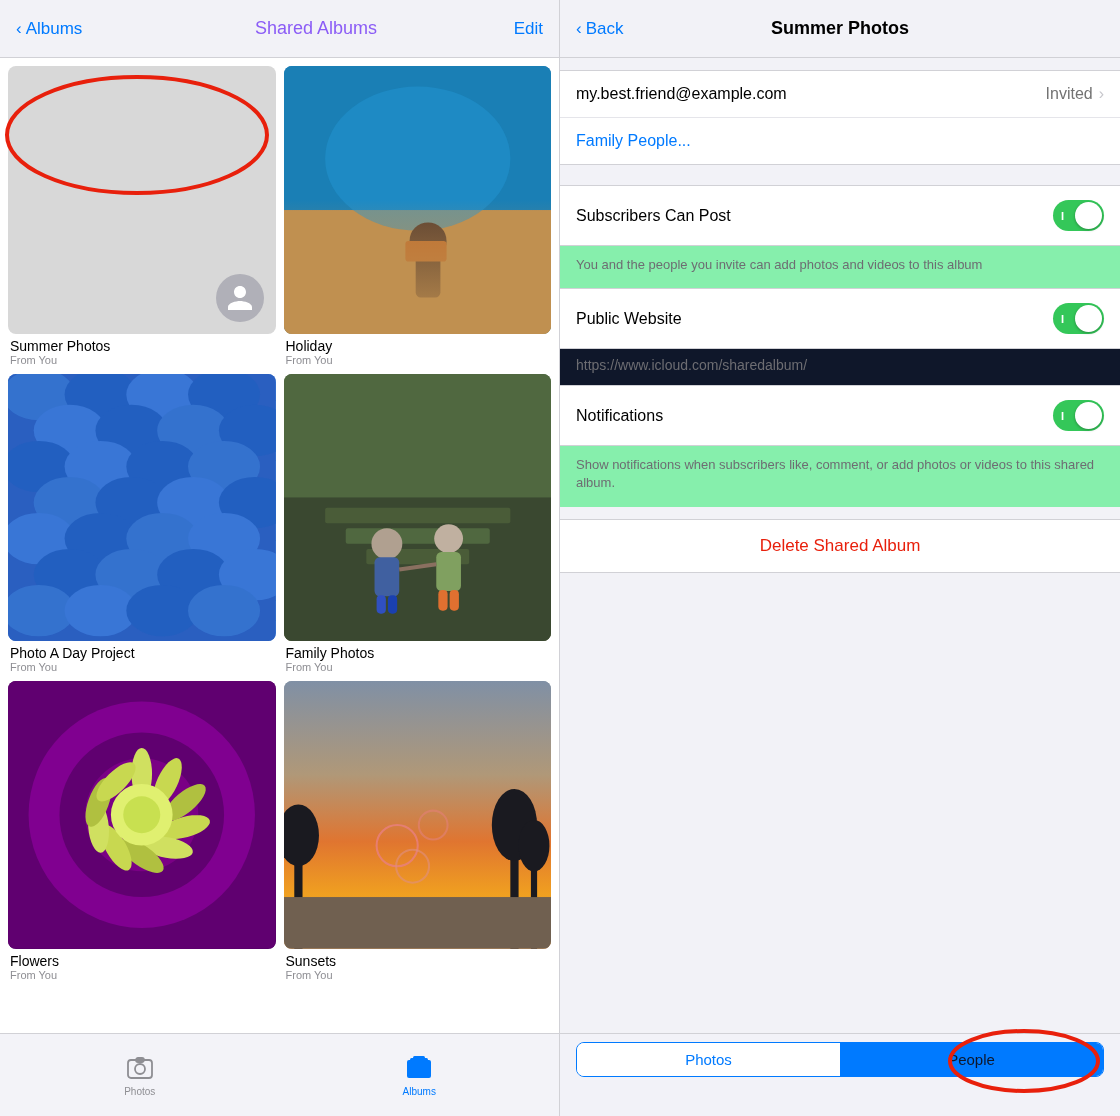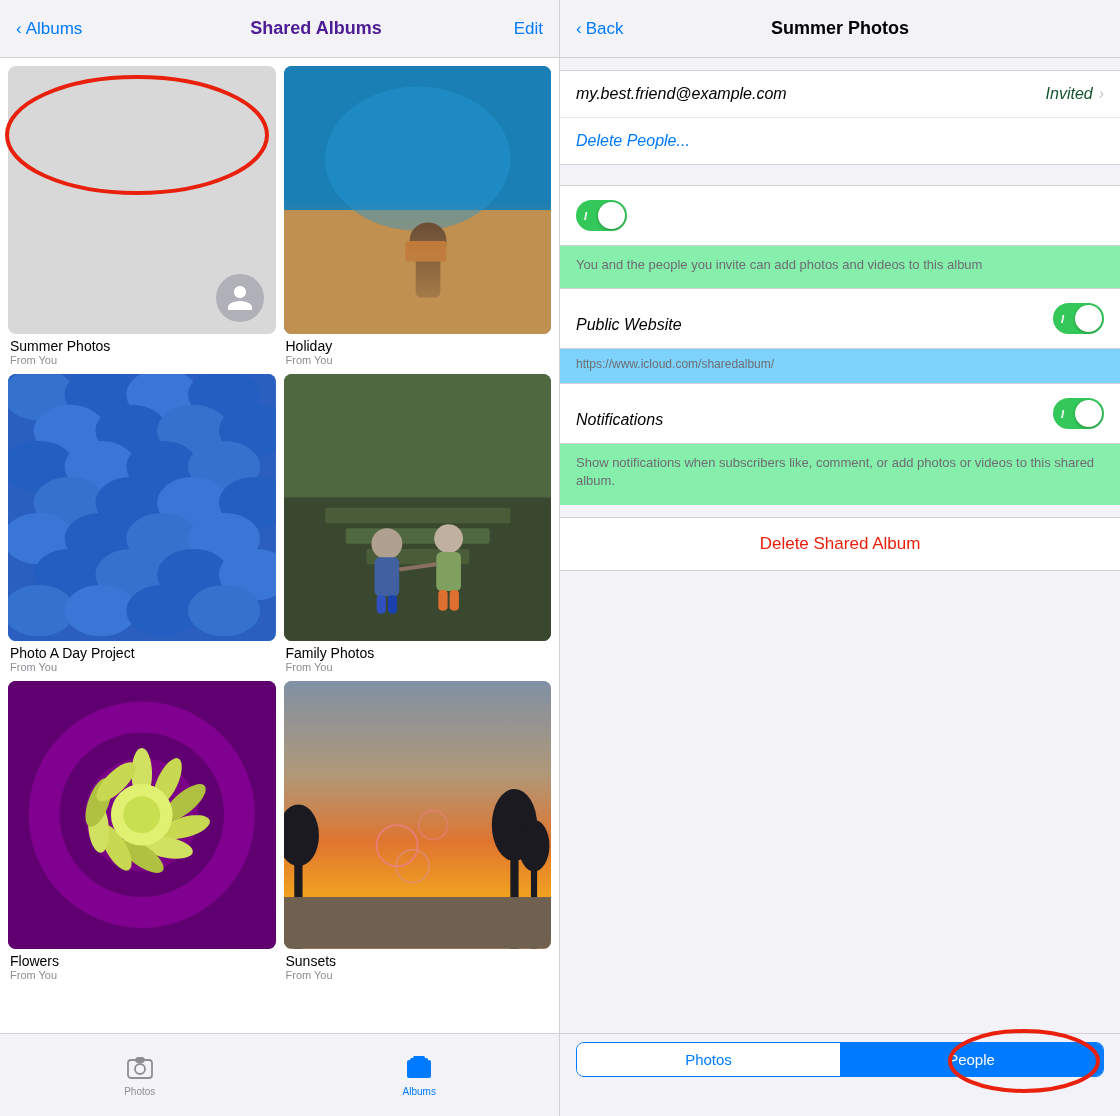--- a/index.html
+++ b/index.html
@@ -38,22 +38,22 @@
       color: #007aff;
       font-size: 17px;
       display: flex;
       align-items: center;
       gap: 4px;
       cursor: pointer;
     }
 
     .left-header .title {
       font-size: 18px;
-      font-weight: 700;
-      color: #4c1d95;
+      font-weight: 400;
+      color: #8b5cf6;
       margin-left: 36px;
     }
 
     .left-header .edit-btn {
       color: #007aff;
       font-size: 17px;
       cursor: pointer;
     }
 
     .albums-grid {
@@ -249,46 +249,45 @@
     }
 
     .section-card {
       background: #fff;
       border-top: 1px solid #d1d1d6;
       border-bottom: 1px solid #d1d1d6;
     }
 
     .row {
       display: flex;
-      align-items: flex-end;
+      align-items: center;
       padding: 14px 16px;
       border-bottom: 1px solid #e5e5ea;
       background: #fff;
-      font-style: italic;
     }
 
     .row:last-child {
       border-bottom: none;
     }
 
     .row-label {
       flex: 1;
       font-size: 16px;
       color: #000;
     }
 
     .row-email {
       font-size: 16px;
       color: #000;
       flex: 1;
     }
 
     .row-invited {
       font-size: 16px;
-      color: #14532d;
+      color: #737373;
       margin-right: 6px;
     }
 
     .row-chevron {
       color: #c7c7cc;
       font-size: 16px;
     }
 
     .invite-link {
       color: #007aff;
@@ -330,24 +329,24 @@
 
     .description-text {
       font-size: 13px;
       color: #6d6d72;
       padding: 10px 16px 14px;
       background: #86efac;
       line-height: 1.4;
     }
 
     .share-link-url {
-      font-size: 12px;
+      font-size: 14px;
       color: #6d6d72;
       padding: 8px 16px 12px;
-      background: #7dd3fc;
+      background: #0f172a;
     }
 
     .delete-btn {
       display: flex;
       align-items: center;
       justify-content: center;
       padding: 16px;
       background: #fff;
       border-top: 1px solid #d1d1d6;
       border-bottom: 1px solid #d1d1d6;
@@ -389,21 +388,21 @@
     .seg-btn {
       flex: 1;
       padding: 8px 0;
       text-align: center;
       font-size: 15px;
       cursor: pointer;
     }
 
     .seg-btn.active {
       background: #007aff;
-      color: #ffffff;
+      color: #0f172a;
     }
 
     .seg-btn.inactive {
       background: #fff;
       color: #007aff;
     }
   </style>
 </head>
 <body>
 
@@ -628,28 +627,29 @@
   <div class="right-content">
     <div class="section-gap" style="height:12px;"></div>
 
     <div class="section-card">
       <div class="row">
         <span class="row-email">my.best.friend@example.com</span>
         <span class="row-invited">Invited</span>
         <span class="row-chevron">›</span>
       </div>
       <div class="row">
-        <span class="invite-link">Delete People...</span>
+        <span class="invite-link">Family People...</span>
       </div>
     </div>
 
     <div class="section-gap"></div>
 
     <div class="section-card">
       <div class="row">
+        <span class="row-label">Subscribers Can Post</span>
         <div class="toggle">
           <span class="toggle-i">I</span>
         </div>
       </div>
     </div>
     <div class="description-text">You and the people you invite can add photos and videos to this album</div>
 
     <div class="section-card">
       <div class="row">
         <span class="row-label">Public Website</span>

